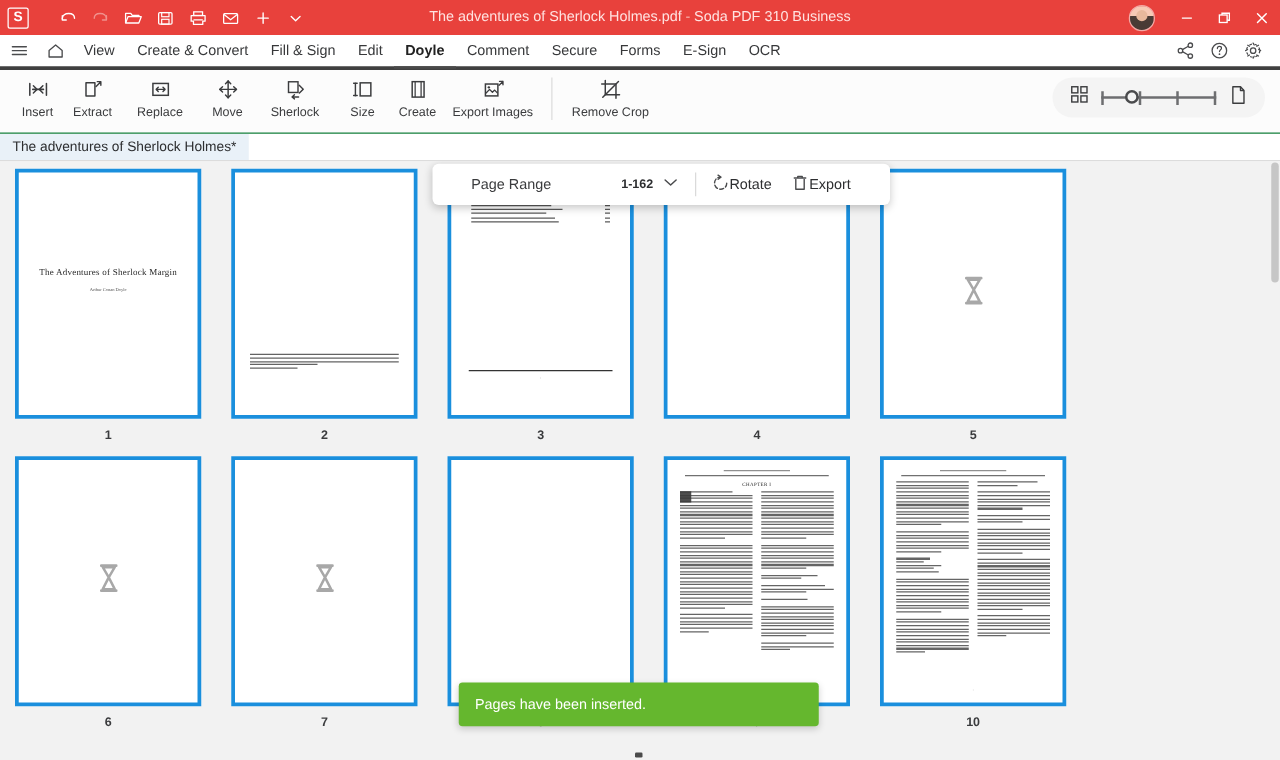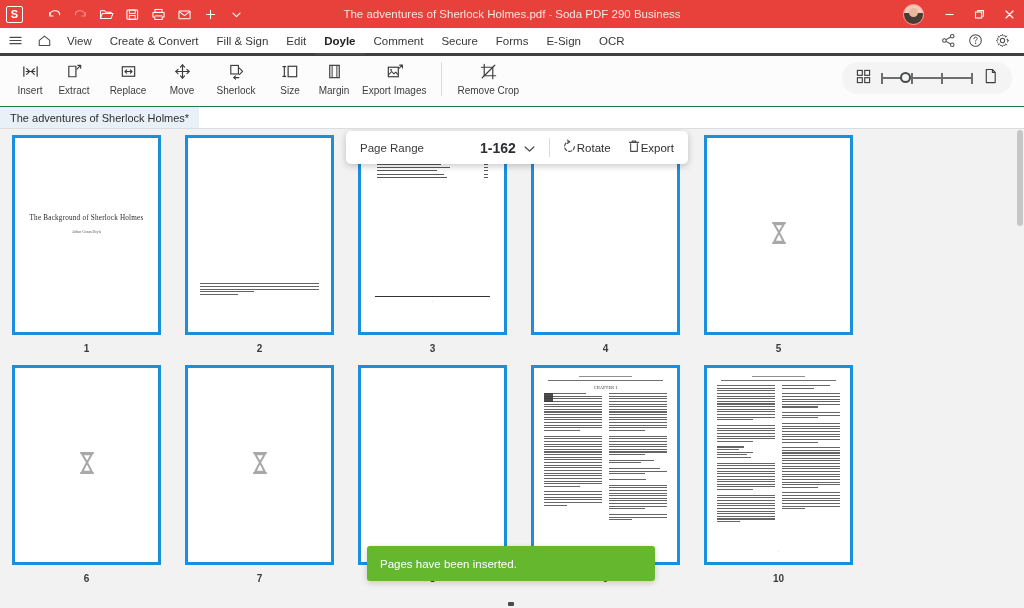--- a/index.html
+++ b/index.html
@@ -201,26 +201,26 @@
 
   
   .floatbar {
     position: absolute;
     left: 346px; top: 2px;
     height: 33px;
     background: #ffffff;
     border-radius: 5px;
     box-shadow: 0 2px 7px rgba(0,0,0,.22);
     display: flex; align-items: center;
-    padding: 0 14px;
+    padding: 0 31px;
     z-index: 30;
   }
   .fb-label { font-size: 11.5px; color: #3a3b3d; }
   .fb-range {
-    font-size: 14px; color: #2d2e30; font-weight: bold;
+    font-size: 10px; color: #2d2e30; font-weight: bold;
     margin-left: 56px; display:flex; align-items:center; gap:8px; cursor:pointer;
   }
   .fb-sep { width:1px; height:19px; background:#dadada; margin: 0 12px 0 14px; }
   .fb-act { display:flex; align-items:center; gap:0; cursor:pointer; font-size:11.5px; color:#2d2e30; margin-right: 16px;}
   .fb-act:last-child { margin-right:0; }
 
   
   .toast {
     position: absolute;
     left: 367px; top: 417px;
@@ -299,21 +299,21 @@
         </svg>
     </div>
     <div class="tb-ico">
       <svg width="15" height="13" viewBox="0 0 16 14">
           <path d="M4.2 5.6 L8 9.2 L11.8 5.6" stroke="#fff" stroke-width="1.2" fill="none" stroke-linecap="round" stroke-linejoin="round"></path>
         </svg>
     </div>
   </div>
 
   <div class="title-center">
-    <span>The adventures of Sherlock Holmes.pdf</span><span class="sep">-</span><span>Soda PDF 290 Business</span>
+    <span>The adventures of Sherlock Holmes.pdf</span><span class="sep">-</span><span>Soda PDF 310 Business</span>
   </div>
 
   <div class="win-right">
     <div class="avatar"></div>
     <div class="win-btn">
       <svg width="13" height="13" viewBox="0 0 13 13">
           <path d="M2.5 6.5 L10.5 6.5" stroke="#fff" stroke-width="1.1"></path>
         </svg>
     </div>
     <div class="win-btn">
@@ -436,21 +436,21 @@
     </div>
     <div class="rib-lab">Size</div>
   </div>
   <div class="rib-btn">
     <div class="rib-ico">
       <svg width="19" height="19" viewBox="0 0 20 20">
           <rect x="5" y="3.5" width="10" height="13" stroke="#3b3c3e" stroke-width="1.25" fill="none"></rect>
           <path d="M7.5 3.5 L7.5 16.5 M12.5 3.5 L12.5 16.5" stroke="#3b3c3e" stroke-width="1.05"></path>
         </svg>
     </div>
-    <div class="rib-lab">Margin</div>
+    <div class="rib-lab">Create</div>
   </div>
   <div class="rib-btn wide">
     <div class="rib-ico">
       <svg width="19" height="19" viewBox="0 0 20 20">
           <rect x="3.5" y="5.5" width="10.5" height="10" stroke="#3b3c3e" stroke-width="1.25" fill="none"></rect>
           <path d="M3.9 13.2 L7 10 L9.4 12.4 L11.3 10.6 L13.7 13.2" stroke="#3b3c3e" stroke-width="1.1" fill="none" stroke-linejoin="round"></path>
           <circle cx="6.4" cy="8.3" r="1" fill="#3b3c3e"></circle>
           <path d="M15 6.5 L18.3 3.3 M15.4 3.3 L18.3 3.3 L18.3 6.2" stroke="#3b3c3e" stroke-width="1.15" fill="none" stroke-linecap="round" stroke-linejoin="round"></path>
         </svg>
     </div>
@@ -499,21 +499,21 @@
 <div class="doctabs">
   <div class="doctab">The adventures of Sherlock Holmes*</div>
 </div>
 
 <div class="thumbarea">
 
   <div class="grid">
 
     <div class="cell">
       <div class="page">
-        <div class="p1-title">The Background of Sherlock Holmes</div>
+        <div class="p1-title">The Adventures of Sherlock Margin</div>
         <div class="p1-auth">Arthur Conan Doyle</div>
       </div>
       <div class="pagenum">1</div>
     </div>
 
     <div class="cell">
       <div class="page">
         <div class="p2-block">
           <div class="ln" style="width:100%"></div>
           <div class="ln" style="width:100%"></div>

